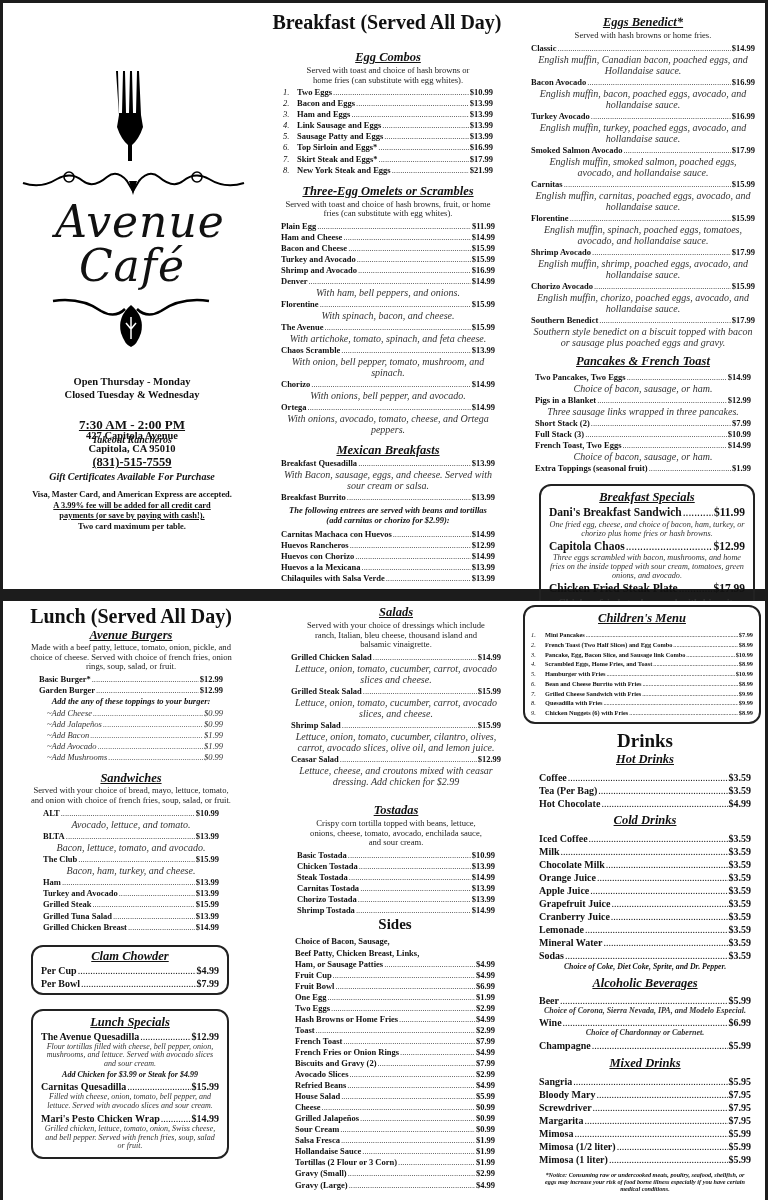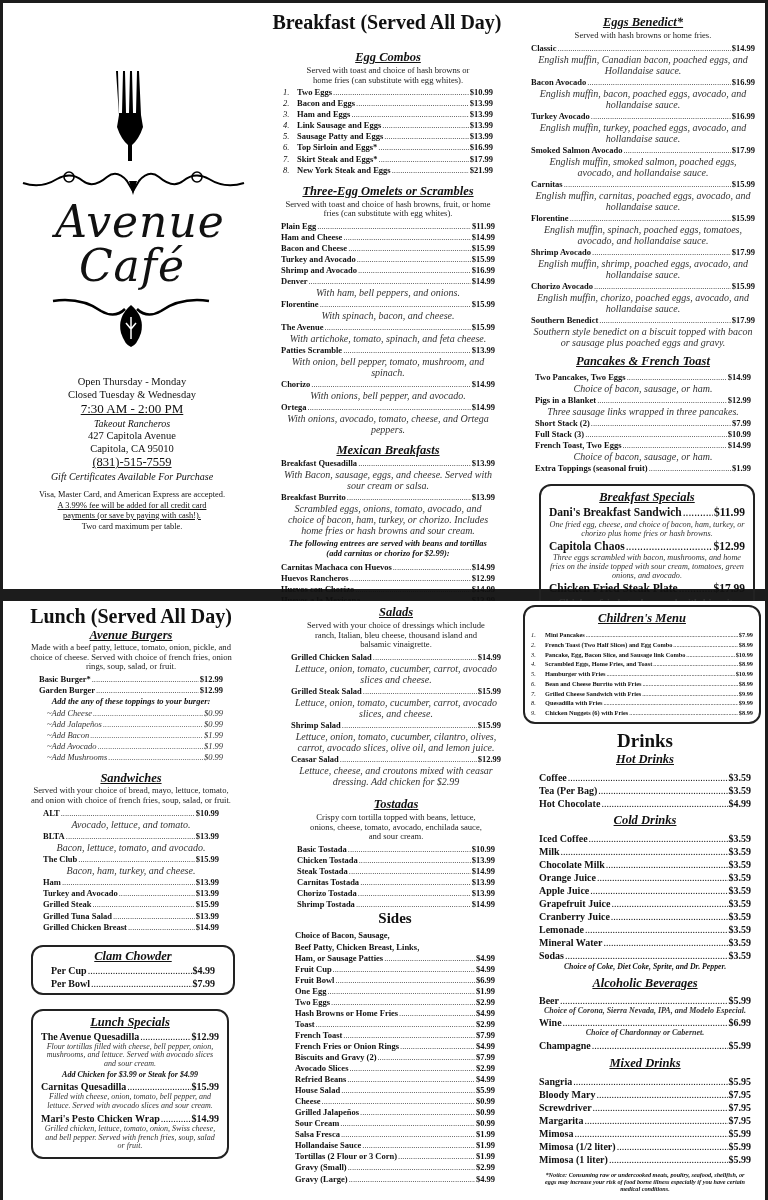--- a/index.html
+++ b/index.html
@@ -18,21 +18,21 @@
   .row .dots { flex:1; overflow:hidden; margin:0 1px; }
   .row .dots::after { content:"................................................................................................................................................................"; font-weight:normal; letter-spacing:0; }
   .row .pr { flex:none; }
   .row.it { font-weight:normal; font-style:italic; color:#333; }
   .box { border:2px solid #222; border-radius:12px; padding:4px 8px 5px; }
   .row.lg { font-size:11.5px; line-height:1.25; }
   .row.md { font-size:10px; }
   .row.sm { font-size:6.3px; line-height:1.55; }
   .note-b { font-size:8.5px; font-weight:bold; font-style:italic; text-align:center; line-height:1.15; margin:3px 0; }
   .logo-word { font-family:"DejaVu Serif", serif; font-style:italic; font-size:44px; text-align:center; line-height:1.05; letter-spacing:1px; }
-  .info { font-weight:normal; text-align:center; font-size:10.5px; line-height:1.25; }
+  .info { font-weight:bold; text-align:center; font-size:10.5px; line-height:1.25; }
 </style>
 </head>
 <body>
 
 <div class="page" id="page1">
 
   <div class="col" style="left:0;width:258px;">
     <div style="position:absolute;left:100px;top:66px;width:54px;height:120px;">
       <svg width="54" height="120" viewBox="0 0 54 120">
         <path d="M13 2 L15 2 L16 44 L19 44 L20 2 L22 2 L23 44 L26 44 L27 2 L29 2 L30 44 L33 44 L34 2 L36 2 L38 46 L40 58 Q36 70 29 76 L29 92 L25 92 L25 76 Q18 70 14 58 L16 46 Z" fill="#000"></path>
@@ -51,21 +51,21 @@
     <div style="position:absolute;left:48px;top:290px;width:160px;height:56px;">
       <svg width="160" height="56" viewBox="0 0 160 56">
         <path d="M2 8 Q30 4 50 18 Q64 26 74 16 M158 8 Q130 4 110 18 Q96 26 86 16" stroke="#000" stroke-width="2.5" fill="none"></path>
         <path d="M80 12 Q66 24 70 40 Q74 52 80 54 Q86 52 90 40 Q94 24 80 12 Z" fill="#000"></path>
         <path d="M80 24 L80 46 M75 30 L80 36 L85 30" stroke="#fff" stroke-width="1.5" fill="none"></path>
       </svg>
     </div>
     <div style="position:absolute;left:0;top:372px;width:258px;">
       <div class="info">Open Thursday - Monday</div>
       <div class="info">Closed Tuesday &amp; Wednesday</div>
-      <div class="info" style="font-size:13px;text-decoration:underline;">7:30 AM - 2:00 PM</div>
+      <div class="info" style="font-size:13px;text-decoration:underline;margin-top:16px;">7:30 AM - 2:00 PM</div>
       <div class="info" style="font-style:italic;font-size:10px;">Takeout Rancheros</div>
     </div>
     <div style="position:absolute;left:0;top:426px;width:258px;">
       <div class="info">427 Capitola Avenue</div>
       <div class="info">Capitola, CA  95010</div>
       <div class="info" style="font-size:12.5px;text-decoration:underline;">(831)-515-7559</div>
       <div class="info" style="font-style:italic;font-size:10px;">Gift Certificates Available For Purchase</div>
     </div>
     <div style="position:absolute;left:0;top:487px;width:258px;font-size:8.4px;">
       <div class="info" style="font-size:8.4px;">Visa, Master Card, and American Express are accepted.</div>
@@ -174,21 +174,21 @@
             <span class="pr">$15.99</span>
           </div>
           <div class="idesc">With spinach, bacon, and cheese.</div>
           <div class="row">
             <span class="lbl">The Avenue</span>
             <span class="dots"></span>
             <span class="pr">$15.99</span>
           </div>
           <div class="idesc">With artichoke, tomato, spinach, and feta cheese.</div>
           <div class="row">
-            <span class="lbl">Patties Scramble</span>
+            <span class="lbl">Chaos Scramble</span>
             <span class="dots"></span>
             <span class="pr">$13.99</span>
           </div>
           <div class="idesc">With onion, bell pepper, tomato, mushroom, and spinach.</div>
           <div class="row">
             <span class="lbl">Chorizo</span>
             <span class="dots"></span>
             <span class="pr">$14.99</span>
           </div>
           <div class="idesc">With onions, bell pepper, and avocado.</div>
@@ -208,21 +208,20 @@
             <span class="lbl">Breakfast Quesadilla</span>
             <span class="dots"></span>
             <span class="pr">$13.99</span>
           </div>
           <div class="idesc">With Bacon, sausage, eggs, and cheese. Served with sour cream or salsa.</div>
           <div class="row">
             <span class="lbl">Breakfast Burrito</span>
             <span class="dots"></span>
             <span class="pr">$13.99</span>
           </div>
-          <div class="idesc">Scrambled eggs, onions, tomato, avocado, and choice of bacon, ham, turkey, or chorizo. Includes home fries or hash browns and sour cream.</div>
         </div>
       <div class="note-b">The following entrees are served with beans and tortillas (add carnitas or chorizo for $2.99):</div>
       <div id="mexican-entrees-list">
           <div class="row">
             <span class="lbl">Carnitas Machaca con Huevos</span>
             <span class="dots"></span>
             <span class="pr">$14.99</span>
           </div>
           <div class="row">
             <span class="lbl">Huevos Rancheros</span>
@@ -468,21 +467,21 @@
             <span class="pr">$13.99</span>
           </div>
           <div class="row">
             <span class="lbl">Grilled Chicken Breast</span>
             <span class="dots"></span>
             <span class="pr">$14.99</span>
           </div>
         </div>
     </div>
 
-    <div class="box" style="margin:12px 24px 0 28px;padding:2px 18px 3px;">
+    <div class="box" style="margin:12px 30px 0 28px;padding:2px 8px 3px;">
       <div class="sec-title">Clam Chowder</div>
       <div id="chowder-list">
           <div class="row md">
             <span class="lbl">Per Cup</span>
             <span class="dots"></span>
             <span class="pr">$4.99</span>
           </div>
           <div class="row md">
             <span class="lbl">Per Bowl</span>
             <span class="dots"></span>
@@ -542,21 +541,21 @@
           <div class="idesc">Lettuce, onion, tomato, cucumber, cilantro, olives, carrot, avocado slices, olive oil, and lemon juice.</div>
           <div class="row">
             <span class="lbl">Ceasar Salad</span>
             <span class="dots"></span>
             <span class="pr">$12.99</span>
           </div>
           <div class="idesc">Lettuce, cheese, and croutons mixed with ceasar dressing. Add chicken for $2.99</div>
         </div>
     </div>
 
-    <div style="margin-top:10px;padding:0 20px 0 32px;">
+    <div style="margin-top:16px;padding:0 20px 0 32px;">
       <div class="sec-title">Tostadas</div>
       <div class="desc" style="padding:0 10px;">Crispy corn tortilla topped with beans, lettuce, onions, cheese, tomato, avocado, enchilada sauce, and sour cream.</div>
       <div id="tostadas-list">
           <div class="row">
             <span class="lbl">Basic Tostada</span>
             <span class="dots"></span>
             <span class="pr">$10.99</span>
           </div>
           <div class="row">
             <span class="lbl">Chicken Tostada</span>

